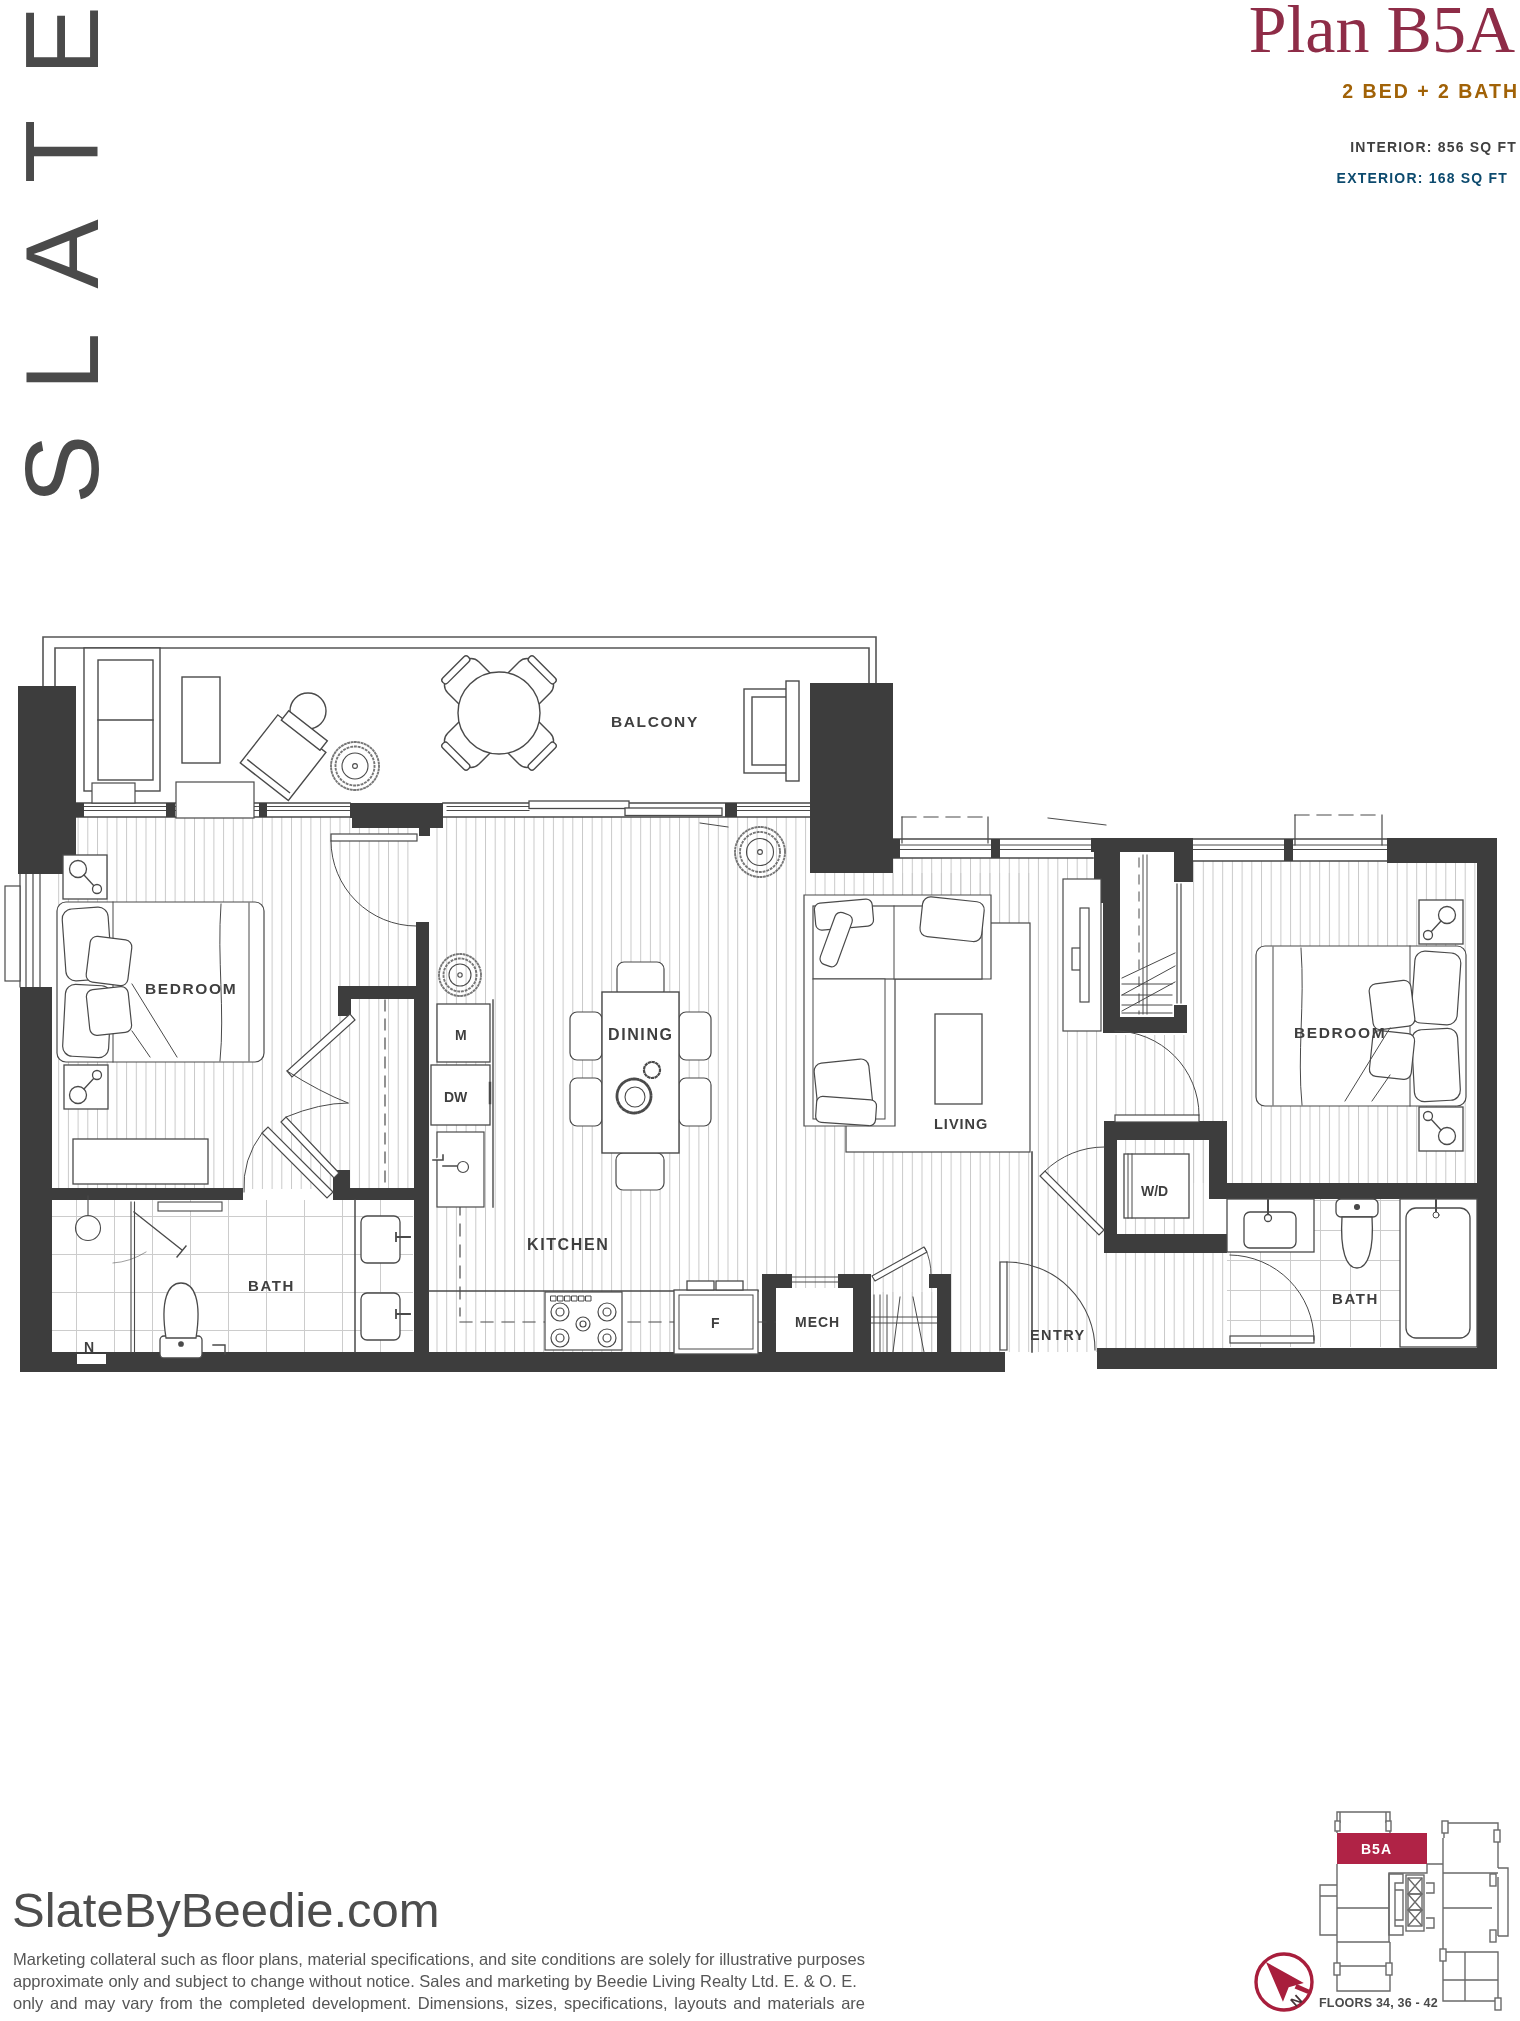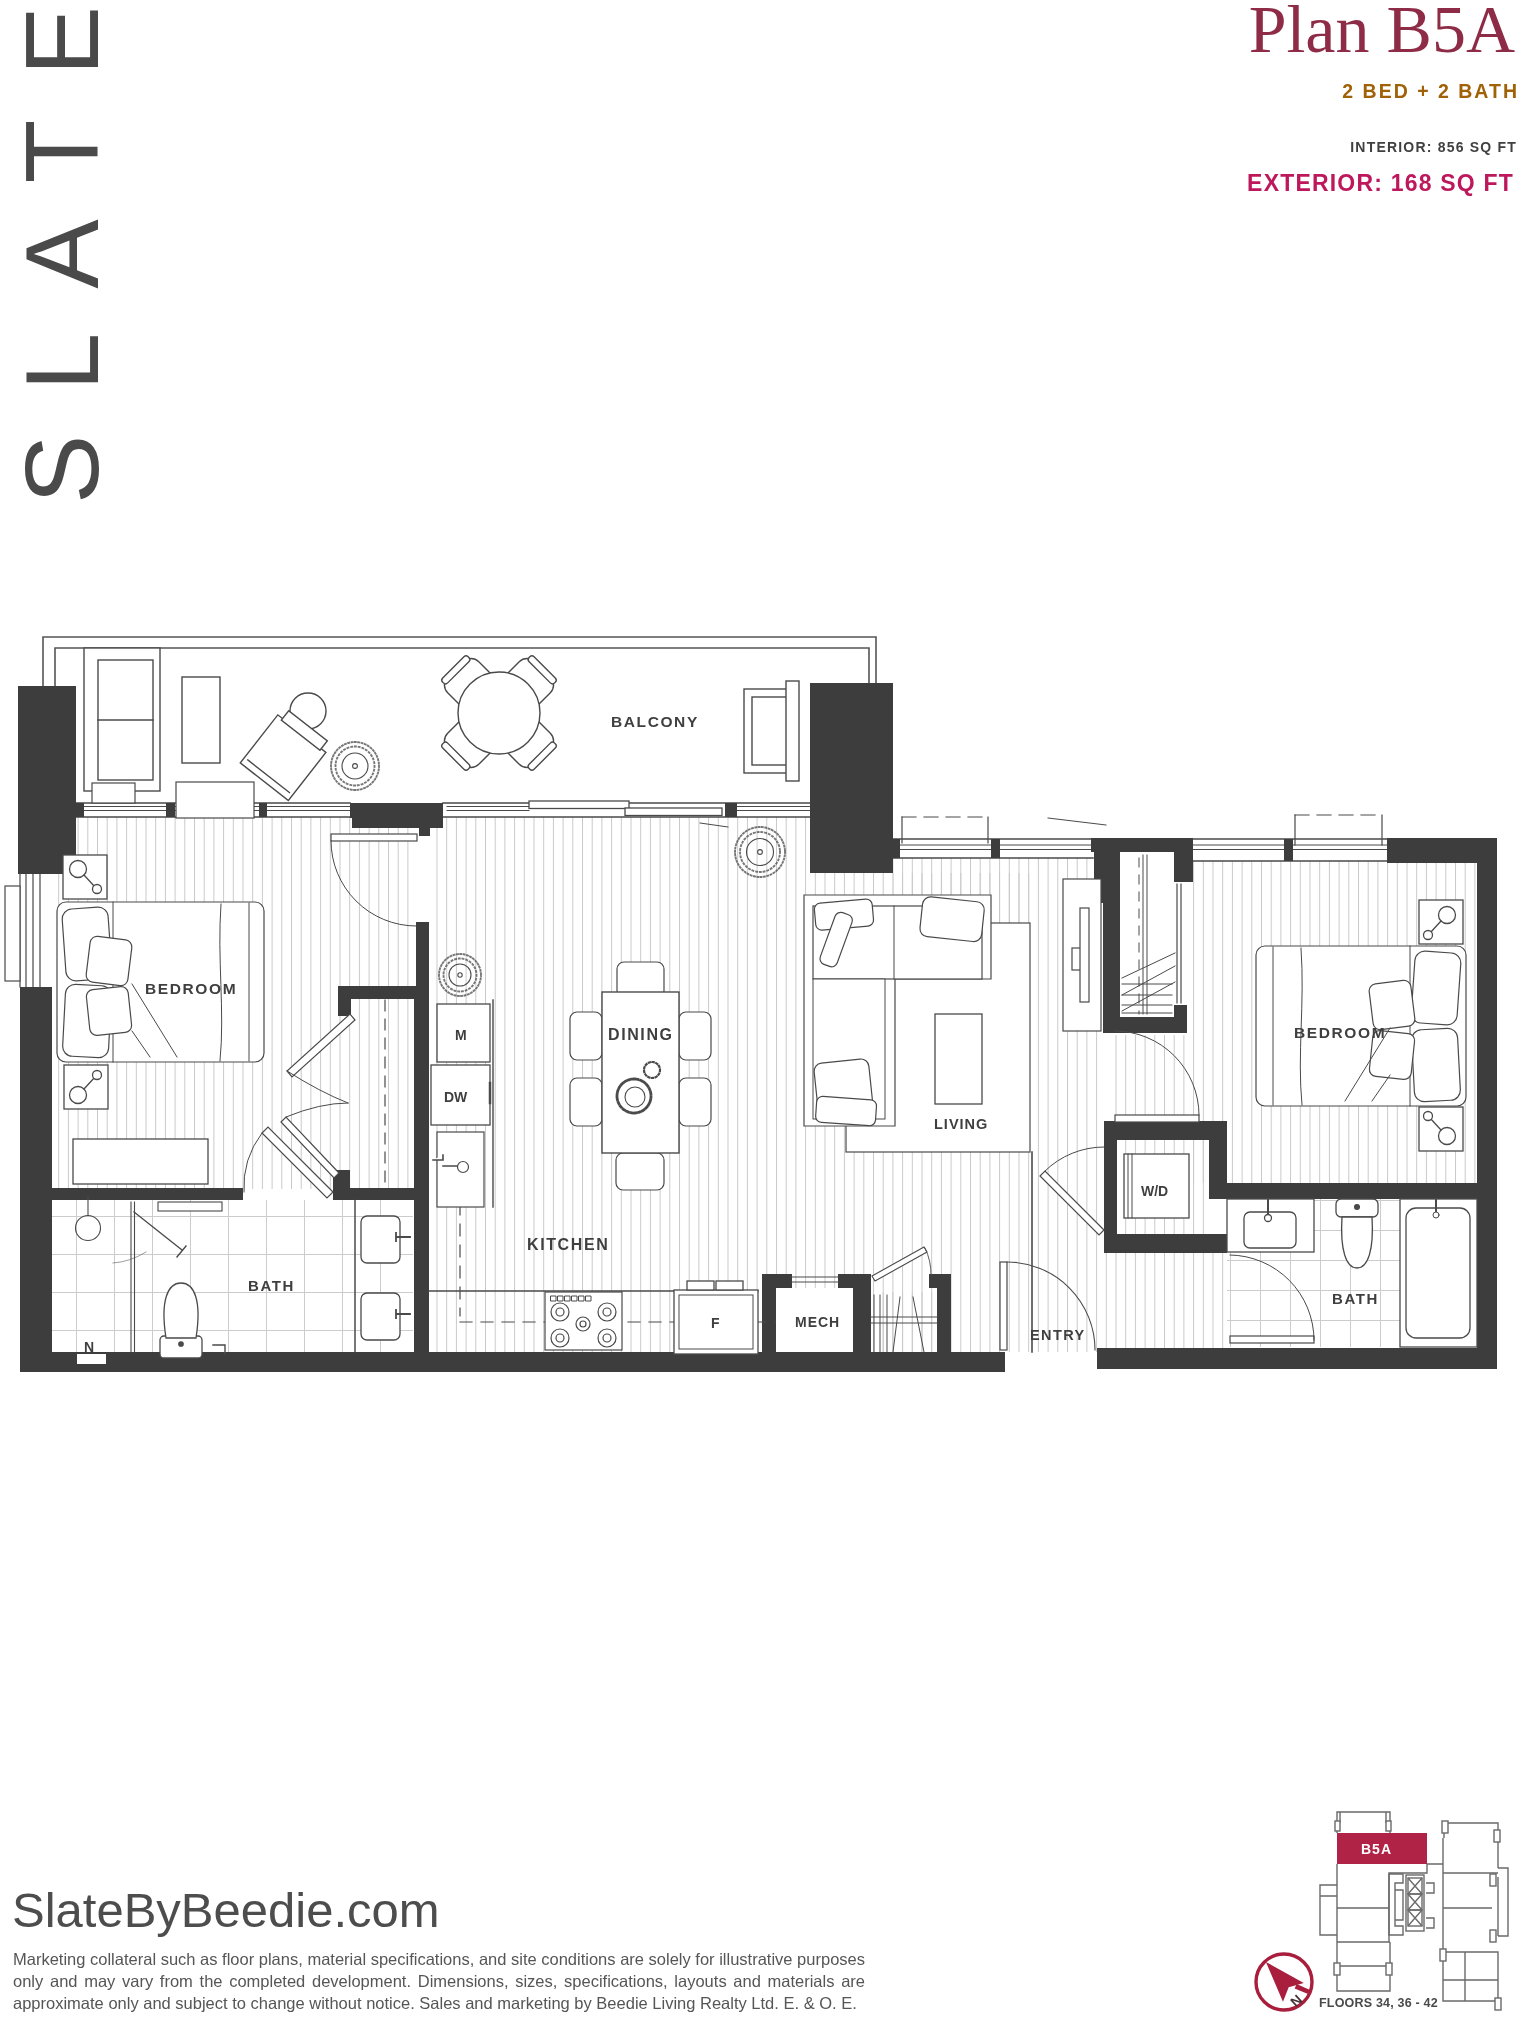--- a/index.html
+++ b/index.html
@@ -10,28 +10,28 @@
 <body>
 
 <div class="abs" style="left:-187px;top:204px;width:490px;height:110px;transform:rotate(-90deg);font-size:104px;letter-spacing:44px;color:#4a4a4a;white-space:nowrap;">SLATE</div>
 
 <div class="abs" style="right:5px;top:-10px;text-align:right;font-family:'Liberation Serif',serif;font-size:68px;color:#8e2c47;">Plan B5A</div>
 
 <div class="abs" style="right:1px;top:80px;text-align:right;font-size:19.5px;font-weight:bold;letter-spacing:2px;color:#a16207;">2 BED + 2 BATH</div>
 
 <div class="abs" style="right:3px;top:139px;text-align:right;font-size:14px;font-weight:bold;letter-spacing:1.2px;color:#404040;">INTERIOR: 856 SQ FT</div>
 
-<div class="abs" style="right:6px;top:170px;text-align:right;font-size:23px;font-weight:bold;letter-spacing:1.2px;color:#be185d;">EXTERIOR: 168 SQ FT</div>
+<div class="abs" style="right:12px;top:170px;text-align:right;font-size:14px;font-weight:bold;letter-spacing:1.2px;color:#0c4a6e;">EXTERIOR: 168 SQ FT</div>
 
 <div class="abs" style="left:12px;top:1882px;font-size:49px;color:#4d4d4d;">SlateByBeedie.com</div>
 
 <div class="abs" style="left:13px;top:1948px;width:852px;font-size:16.5px;line-height:22px;color:#565656;">
 <div style="text-align:justify;text-align-last:justify;">Marketing collateral such as floor plans, material specifications, and site conditions are solely for illustrative purposes</div>
+<div>approximate only and subject to change without notice. Sales and marketing by Beedie Living Realty Ltd. E. &amp; O. E.</div>
 <div style="text-align:justify;text-align-last:justify;">only and may vary from the completed development. Dimensions, sizes, specifications, layouts and materials are</div>
-<div>approximate only and subject to change without notice. Sales and marketing by Beedie Living Realty Ltd. E. &amp; O. E.</div>
 </div>
 
 <svg class="abs" style="left:0;top:0;" width="1520" height="2021" viewBox="0 0 1520 2021" fill="none">
 <defs>
   <pattern id="hatch" width="9.7" height="20" patternUnits="userSpaceOnUse">
     <path d="M0.5 0 V20" stroke="#c9c9c9" stroke-width="1"></path>
   </pattern>
   <pattern id="tile" width="38" height="38" patternUnits="userSpaceOnUse">
     <path d="M0.5 0 V38 M0 0.5 H38" stroke="#cccccc" stroke-width="1"></path>
   </pattern>

